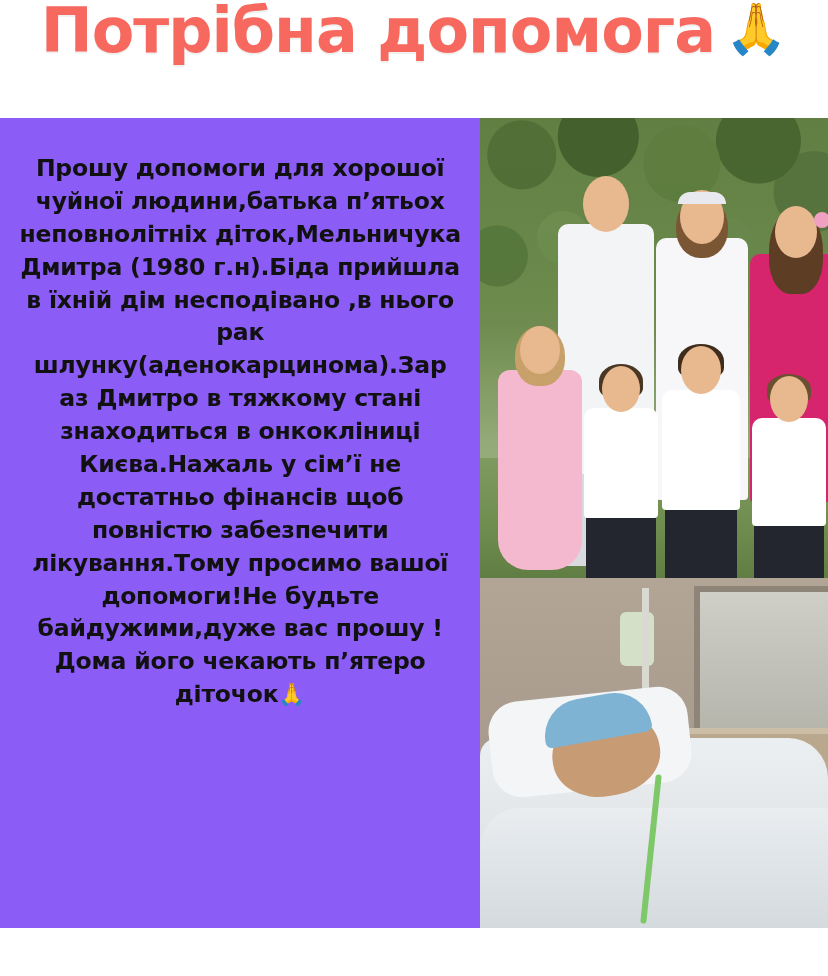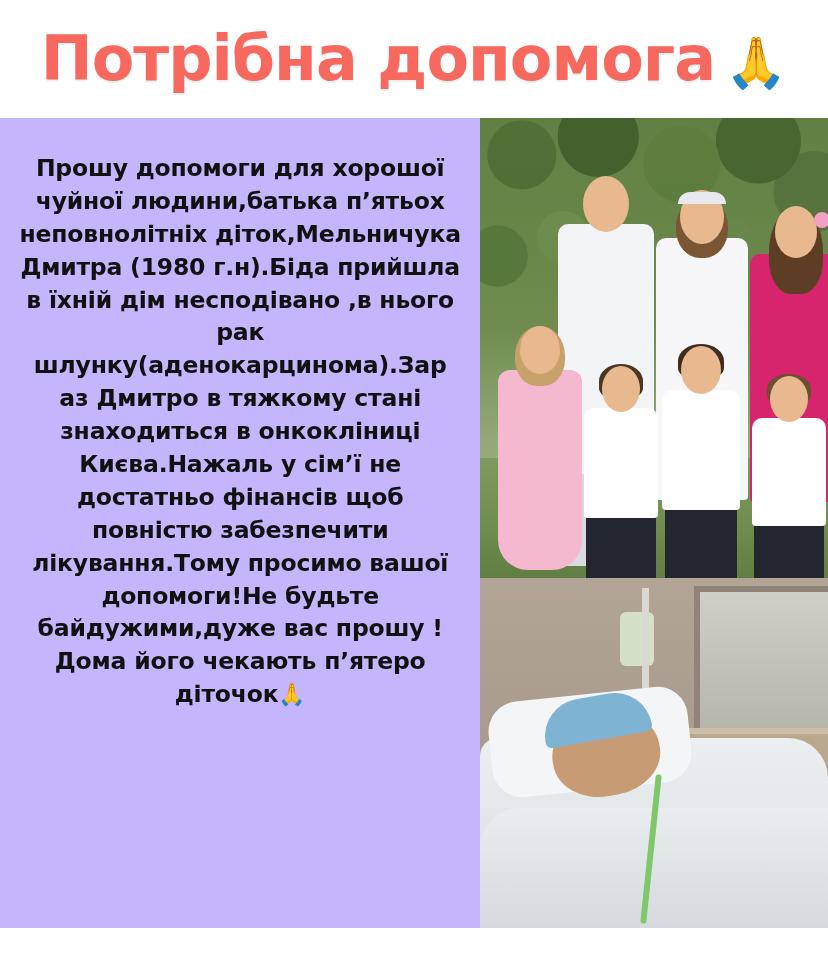--- a/index.html
+++ b/index.html
@@ -19,21 +19,21 @@
     height: 976px;
     background: #ffffff;
     position: relative;
     box-sizing: border-box;
   }
 
   
   .header {
     height: 118px;
     display: flex;
-    align-items: center;
+    align-items: flex-start;
     justify-content: center;
     padding: 0 10px;
     box-sizing: border-box;
   }
   .header-title {
     font-family: "DejaVu Sans", sans-serif;
     font-weight: 700;
     font-size: 62px;
     line-height: 1;
     color: #f7695f;
@@ -55,21 +55,21 @@
     align-items: flex-start;
     padding: 0 0 0 0;
     height: 858px;
     box-sizing: border-box;
   }
 
   
   .text-panel {
     width: 517px;
     min-height: 810px;
-    background: #c4b5fd;
+    background: #8b5cf6;
     padding: 34px 16px 26px 16px;
     box-sizing: border-box;
     text-align: center;
   }
   .text-panel p {
     margin: 0;
     font-family: "DejaVu Sans", sans-serif;
     font-weight: 700;
     font-size: 23.5px;
     line-height: 1.40;

